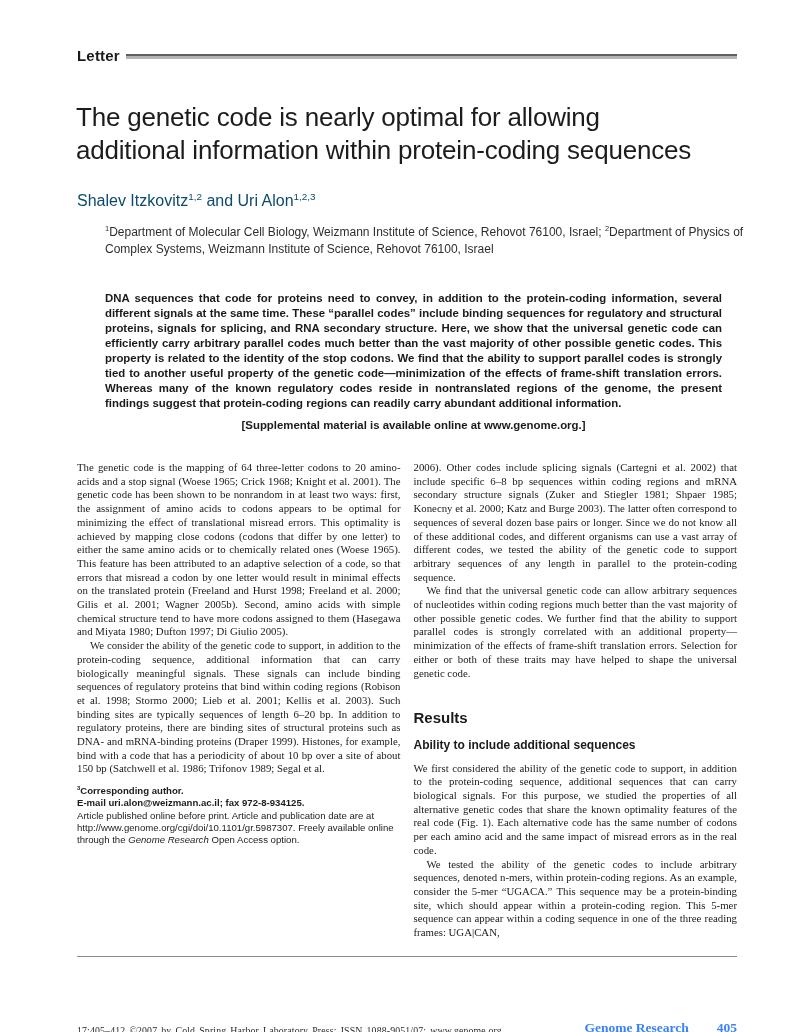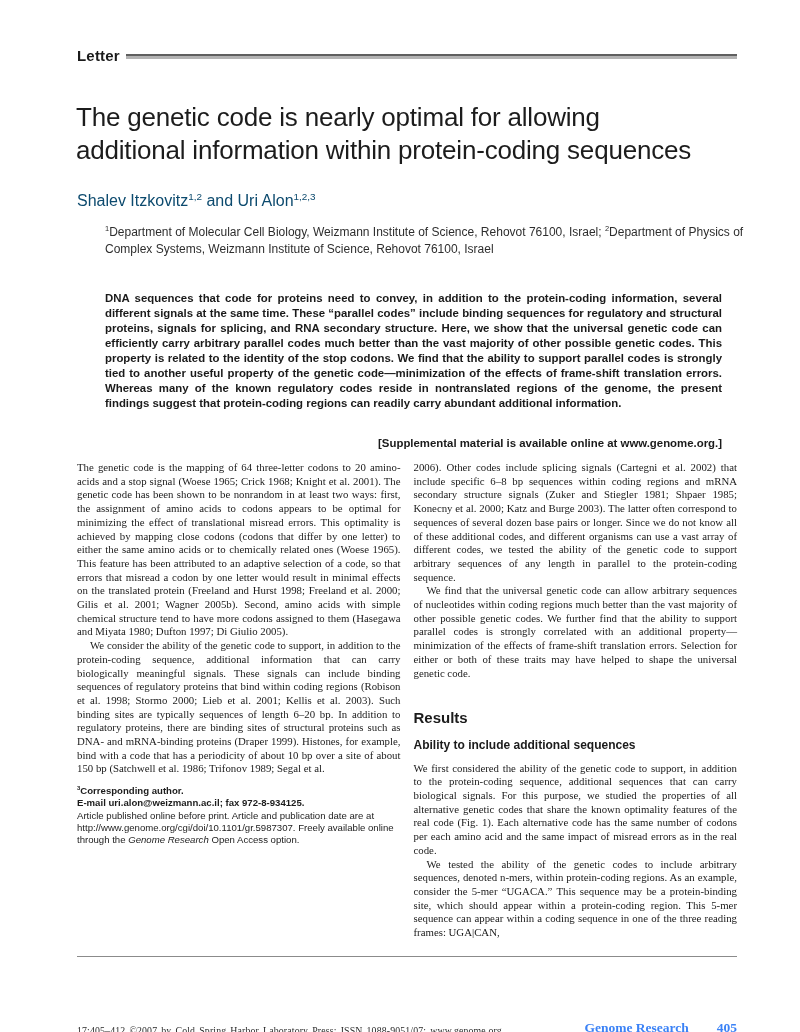--- a/index.html
+++ b/index.html
@@ -16,21 +16,21 @@
   
   .authors{position:absolute;left:77px;top:192px;font-family:"Liberation Sans",sans-serif;
         font-size:16px;color:#0c4a6e;}
   .authors sup,.affil sup,.footnote sup{font-size:.62em;vertical-align:super;line-height:0;}
   
   .affil{position:absolute;left:77px;top:224px;width:655px;font-family:"Liberation Sans",sans-serif;
         font-size:12px;line-height:17px;color:#2e2e2e;margin-left:28px;}
   
   .abstract{position:absolute;left:105px;top:291px;width:617px;font-family:"Liberation Sans",sans-serif;
         font-weight:bold;font-size:11.4px;line-height:15px;text-align:justify;color:#1a1a1a;}
-  .supplemental{margin-top:25px;text-align:right;}
+  .supplemental{margin-top:7px;text-align:center;}
   
   .columns{position:absolute;left:77px;top:461px;width:660px;display:flex;gap:13px;}
   .col{width:323.5px;font-size:10.8px;line-height:13.7px;text-align:justify;}
   .col p{margin:0;}
   .col p.indent{text-indent:13px;}
   .results-heading{font-family:"Liberation Sans",sans-serif;font-weight:bold;font-size:15px;
         margin:31px 0 0 0;color:#1b1b1b;}
   .subheading{font-family:"Liberation Sans",sans-serif;font-weight:bold;font-size:12px;
         margin:14px 0 9px 0;color:#1b1b1b;}
   

